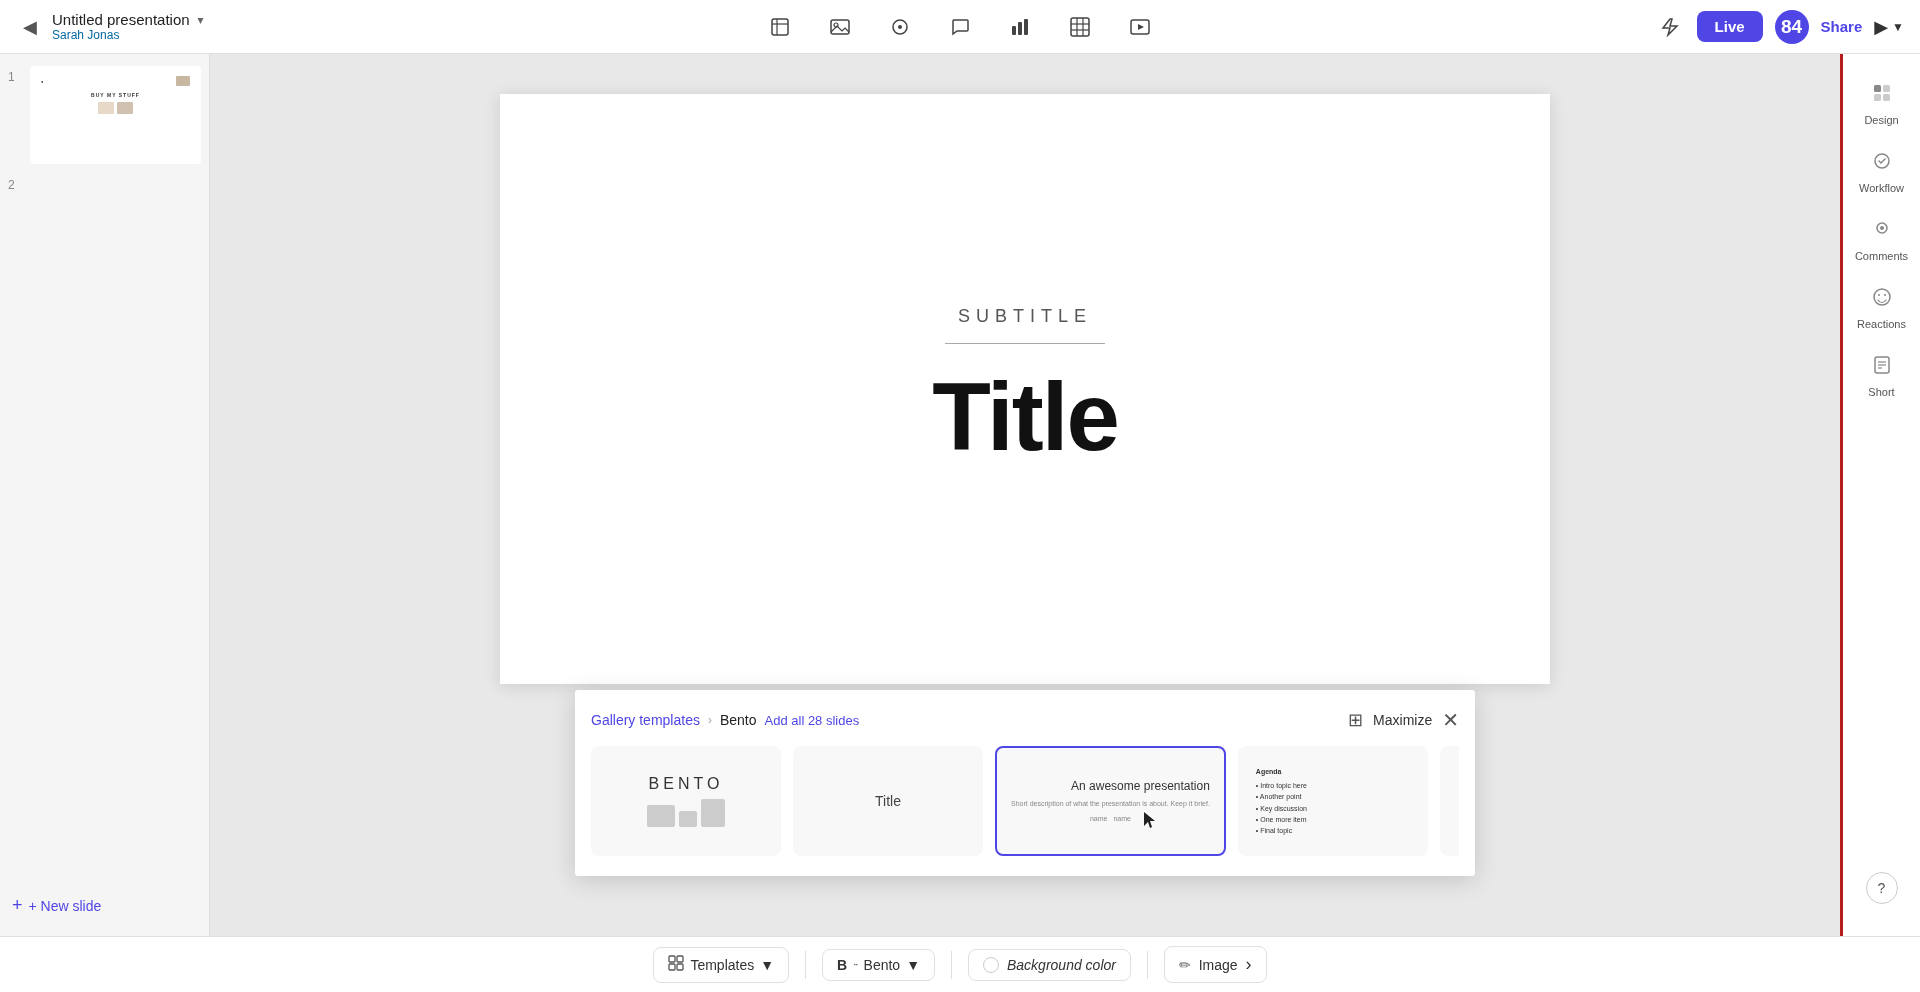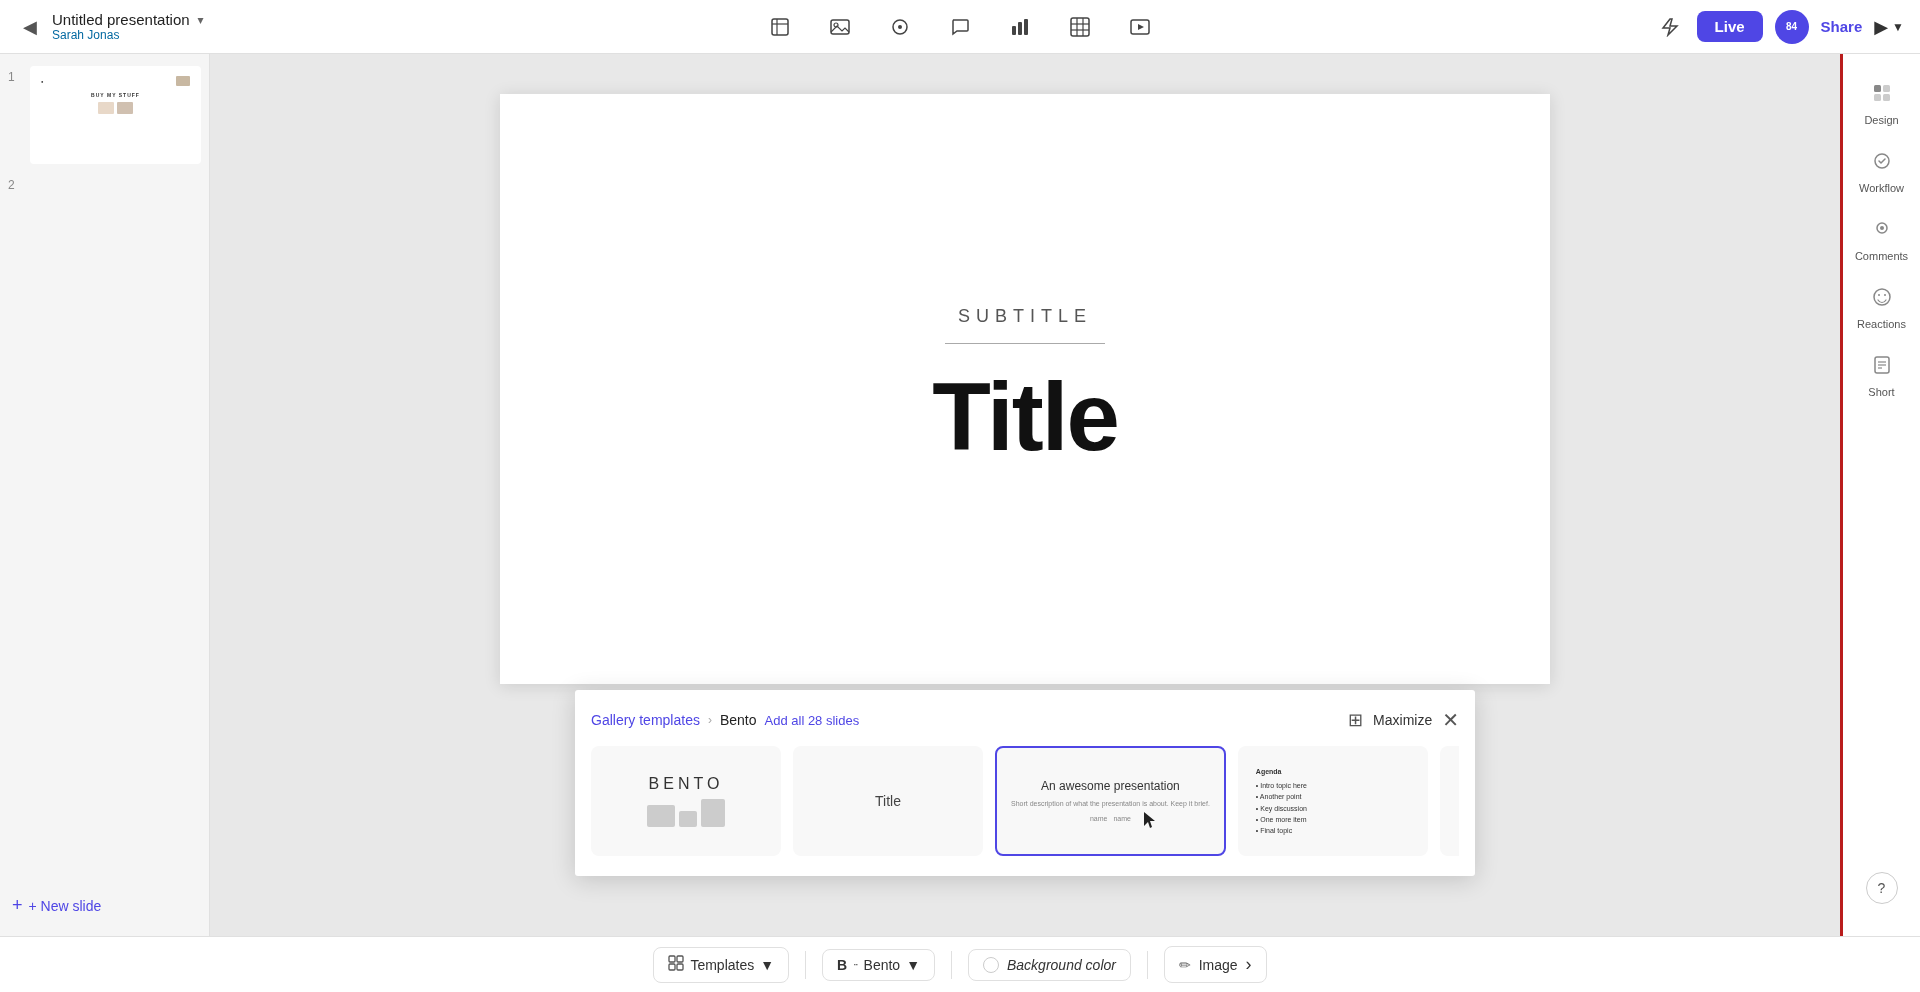--- a/index.html
+++ b/index.html
@@ -21,21 +21,21 @@
     .back-btn { width: 28px; height: 28px; display: flex; align-items: center; justify-content: center; cursor: pointer; border-radius: 4px; }
     .presentation-info { display: flex; flex-direction: column; }
     .presentation-title { font-size: 15px; font-weight: 500; color: #222; }
     .presentation-author { font-size: 12px; color: #0369a1; }
     .dropdown-arrow { font-size: 12px; color: #666; cursor: pointer; margin-left: 4px; }
     .topbar-center { flex: 1; display: flex; align-items: center; justify-content: center; gap: 24px; }
     .toolbar-icon { width: 36px; height: 36px; display: flex; align-items: center; justify-content: center; cursor: pointer; border-radius: 6px; color: #444; font-size: 18px; }
     .topbar-right { display: flex; align-items: center; gap: 12px; min-width: 280px; justify-content: flex-end; }
     .bolt-icon { width: 32px; height: 32px; display: flex; align-items: center; justify-content: center; cursor: pointer; color: #444; font-size: 18px; }
     .live-btn { background: #4f46e5; color: #fff; border: none; border-radius: 8px; padding: 7px 18px; font-size: 15px; font-weight: 600; cursor: pointer; }
-    .avatar-btn { width: 34px; height: 34px; border-radius: 50%; background: #4f46e5; color: #fff; border: none; font-size: 10px; font-weight: 700; cursor: pointer; display: flex; align-items: center; justify-content: center; }
+    .avatar-btn { width: 34px; height: 34px; border-radius: 50%; background: #4f46e5; color: #fff; border: none; font-size: 19px; font-weight: 700; cursor: pointer; display: flex; align-items: center; justify-content: center; }
     .share-btn { color: #4f46e5; font-size: 15px; font-weight: 600; cursor: pointer; background: none; border: none; }
     .play-btn { display: flex; align-items: center; gap: 4px; cursor: pointer; }
     .play-icon { font-size: 18px; color: #333; }
     .play-chevron { font-size: 12px; color: #333; }
 
     
     .main-layout {
       display: flex;
       flex: 1;
       overflow: hidden;
@@ -262,21 +262,21 @@
     }
     .bento-bar { background: #ccc; border-radius: 2px; }
     .gallery-slide-title {
       font-size: 14px;
       color: #444;
       text-align: center;
     }
     .gallery-slide-awesome {
       font-size: 11px;
       color: #333;
-      text-align: center;
+      text-align: right;
       padding: 6px;
       line-height: 1.4;
     }
     .gallery-slide-agenda {
       font-size: 7px;
       color: #333;
       text-align: left;
       padding: 8px;
       line-height: 1.6;
       width: 100%;

